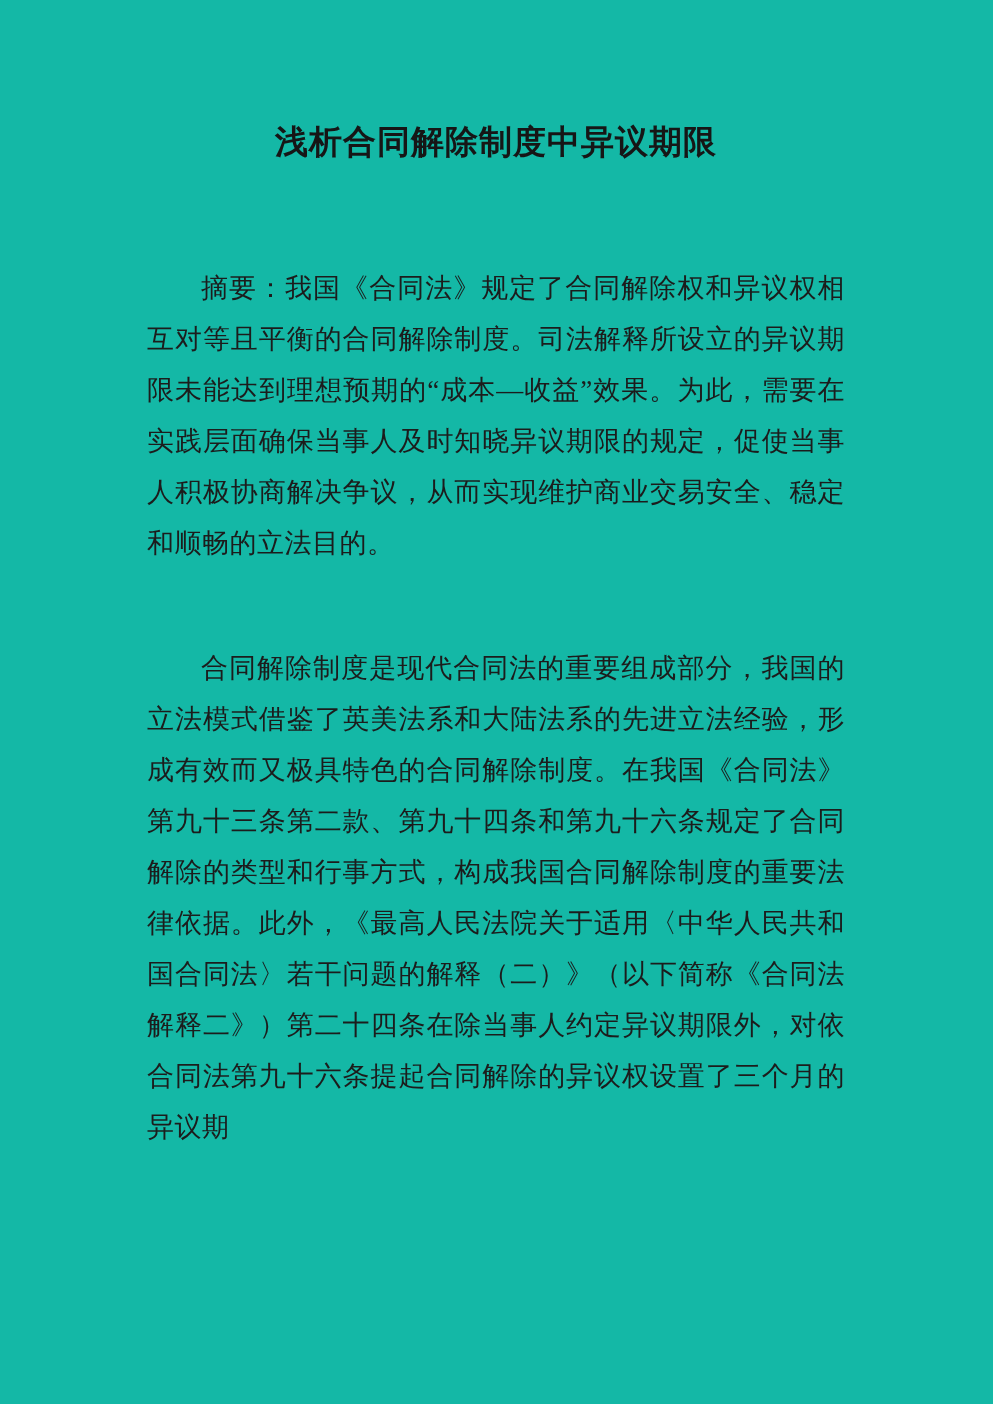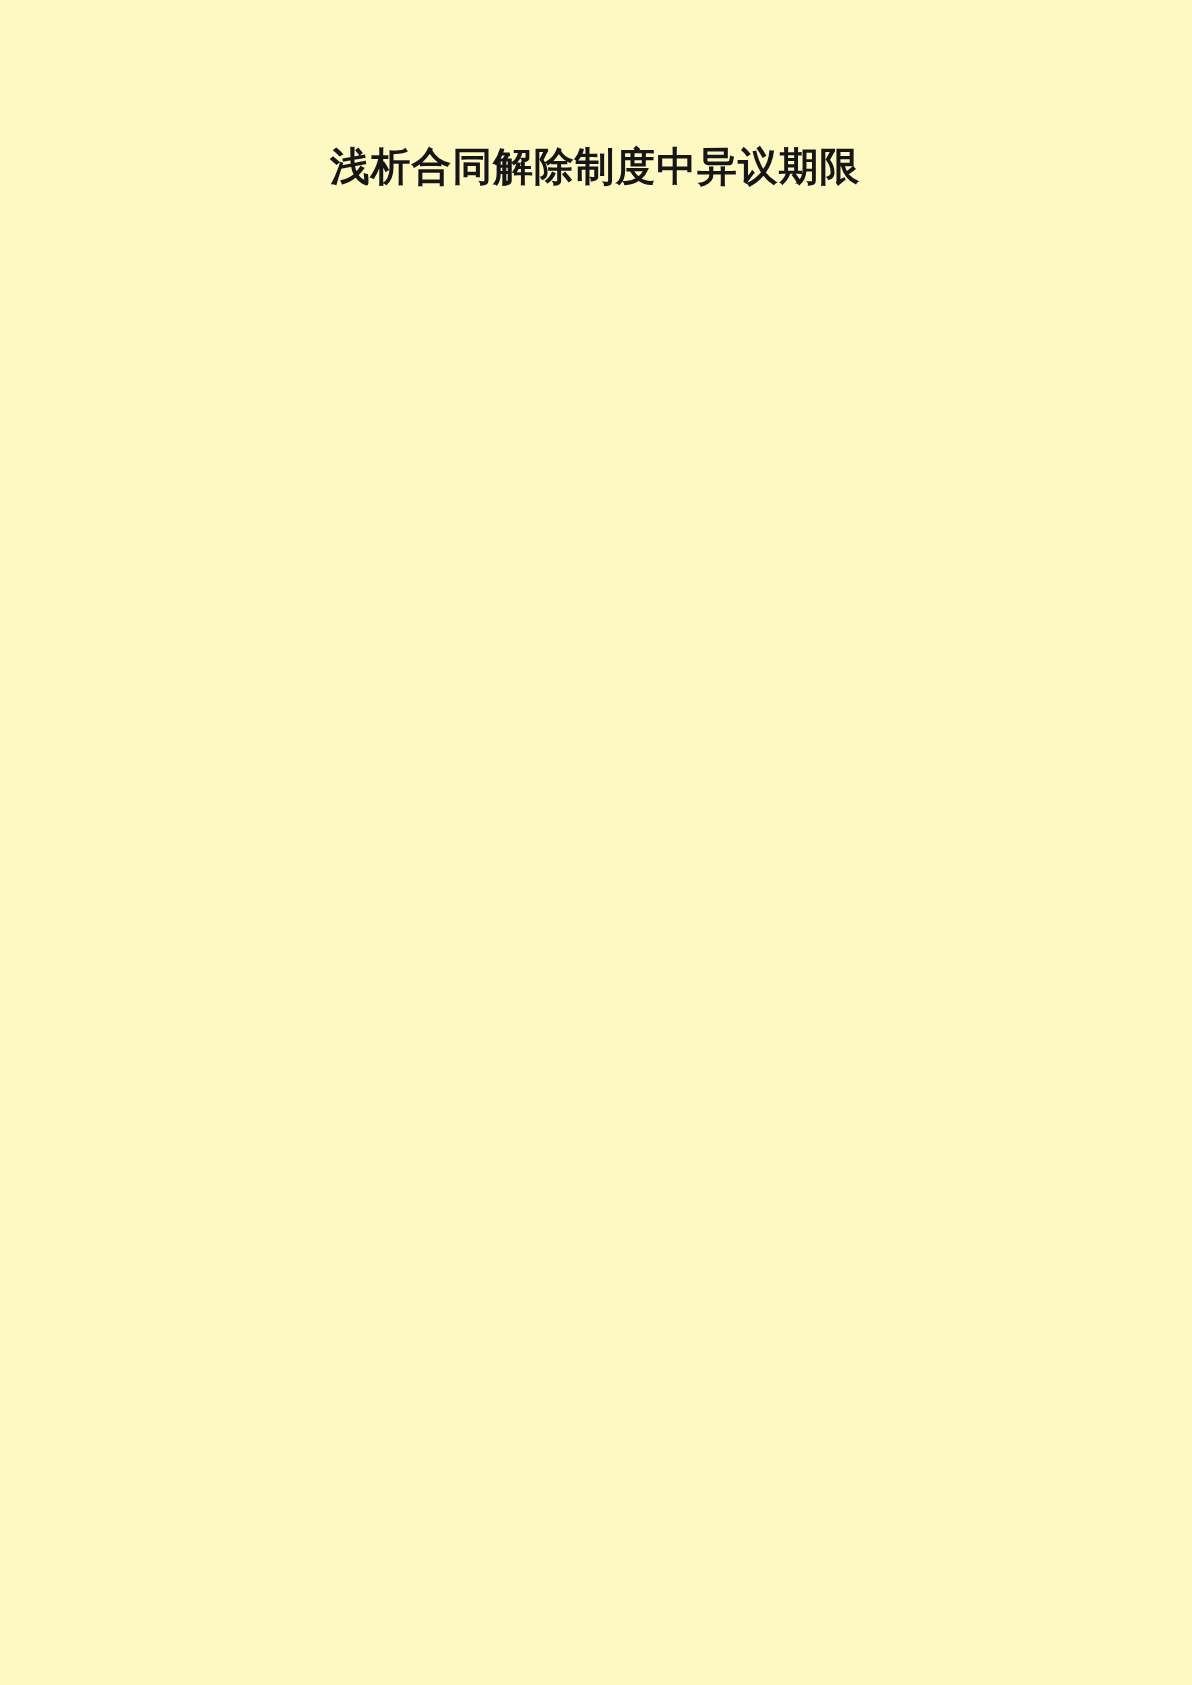--- a/index.html
+++ b/index.html
@@ -5,23 +5,23 @@
   html, body {
     margin: 0;
     padding: 0;
     background: #ffffff;
   }
   .page {
     position: relative;
     width: 993px;
     height: 1404px;
     margin: 0 auto;
-    background: #fef9c3;
+    background: #14b8a6;
     overflow: hidden;
-    font-family: Liberation Mono, monospace;
+    font-family: Liberation Serif, serif;
     color: #1c1c1c;
   }
   .content {
     padding: 120px 148px 0 147px; 
   }
   .doc-title {
     margin: 0;
     font-size: 33px;
     font-weight: bold;
     line-height: 44px;
@@ -44,17 +44,19 @@
   .body-para      { margin-top: 74px; }
 </style>
 </head>
 <body>
 
 <div class="page">
   <div class="content">
 
     <h1 class="doc-title">浅析合同解除制度中异议期限</h1>
 
+    <p class="para abstract-para">摘要：我国《合同法》规定了合同解除权和异议权相互对等且平衡的合同解除制度。司法解释所设立的异议期限未能达到理想预期的“成本—收益”效果。为此，需要在实践层面确保当事人及时知晓异议期限的规定，促使当事人积极协商解决争议，从而实现维护商业交易安全、稳定和顺畅的立法目的。</p>
 
 
+    <p class="para body-para">合同解除制度是现代合同法的重要组成部分，我国的立法模式借鉴了英美法系和大陆法系的先进立法经验，形成有效而又极具特色的合同解除制度。在我国《合同法》第九十三条第二款、第九十四条和第九十六条规定了合同解除的类型和行事方式，构成我国合同解除制度的重要法律依据。此外，《最高人民法院关于适用〈中华人民共和国合同法〉若干问题的解释（二）》（以下简称《合同法解释二》）第二十四条在除当事人约定异议期限外，对依合同法第九十六条提起合同解除的异议权设置了三个月的异议期</p>
 
   </div>
 </div>
 
 </body></html>

